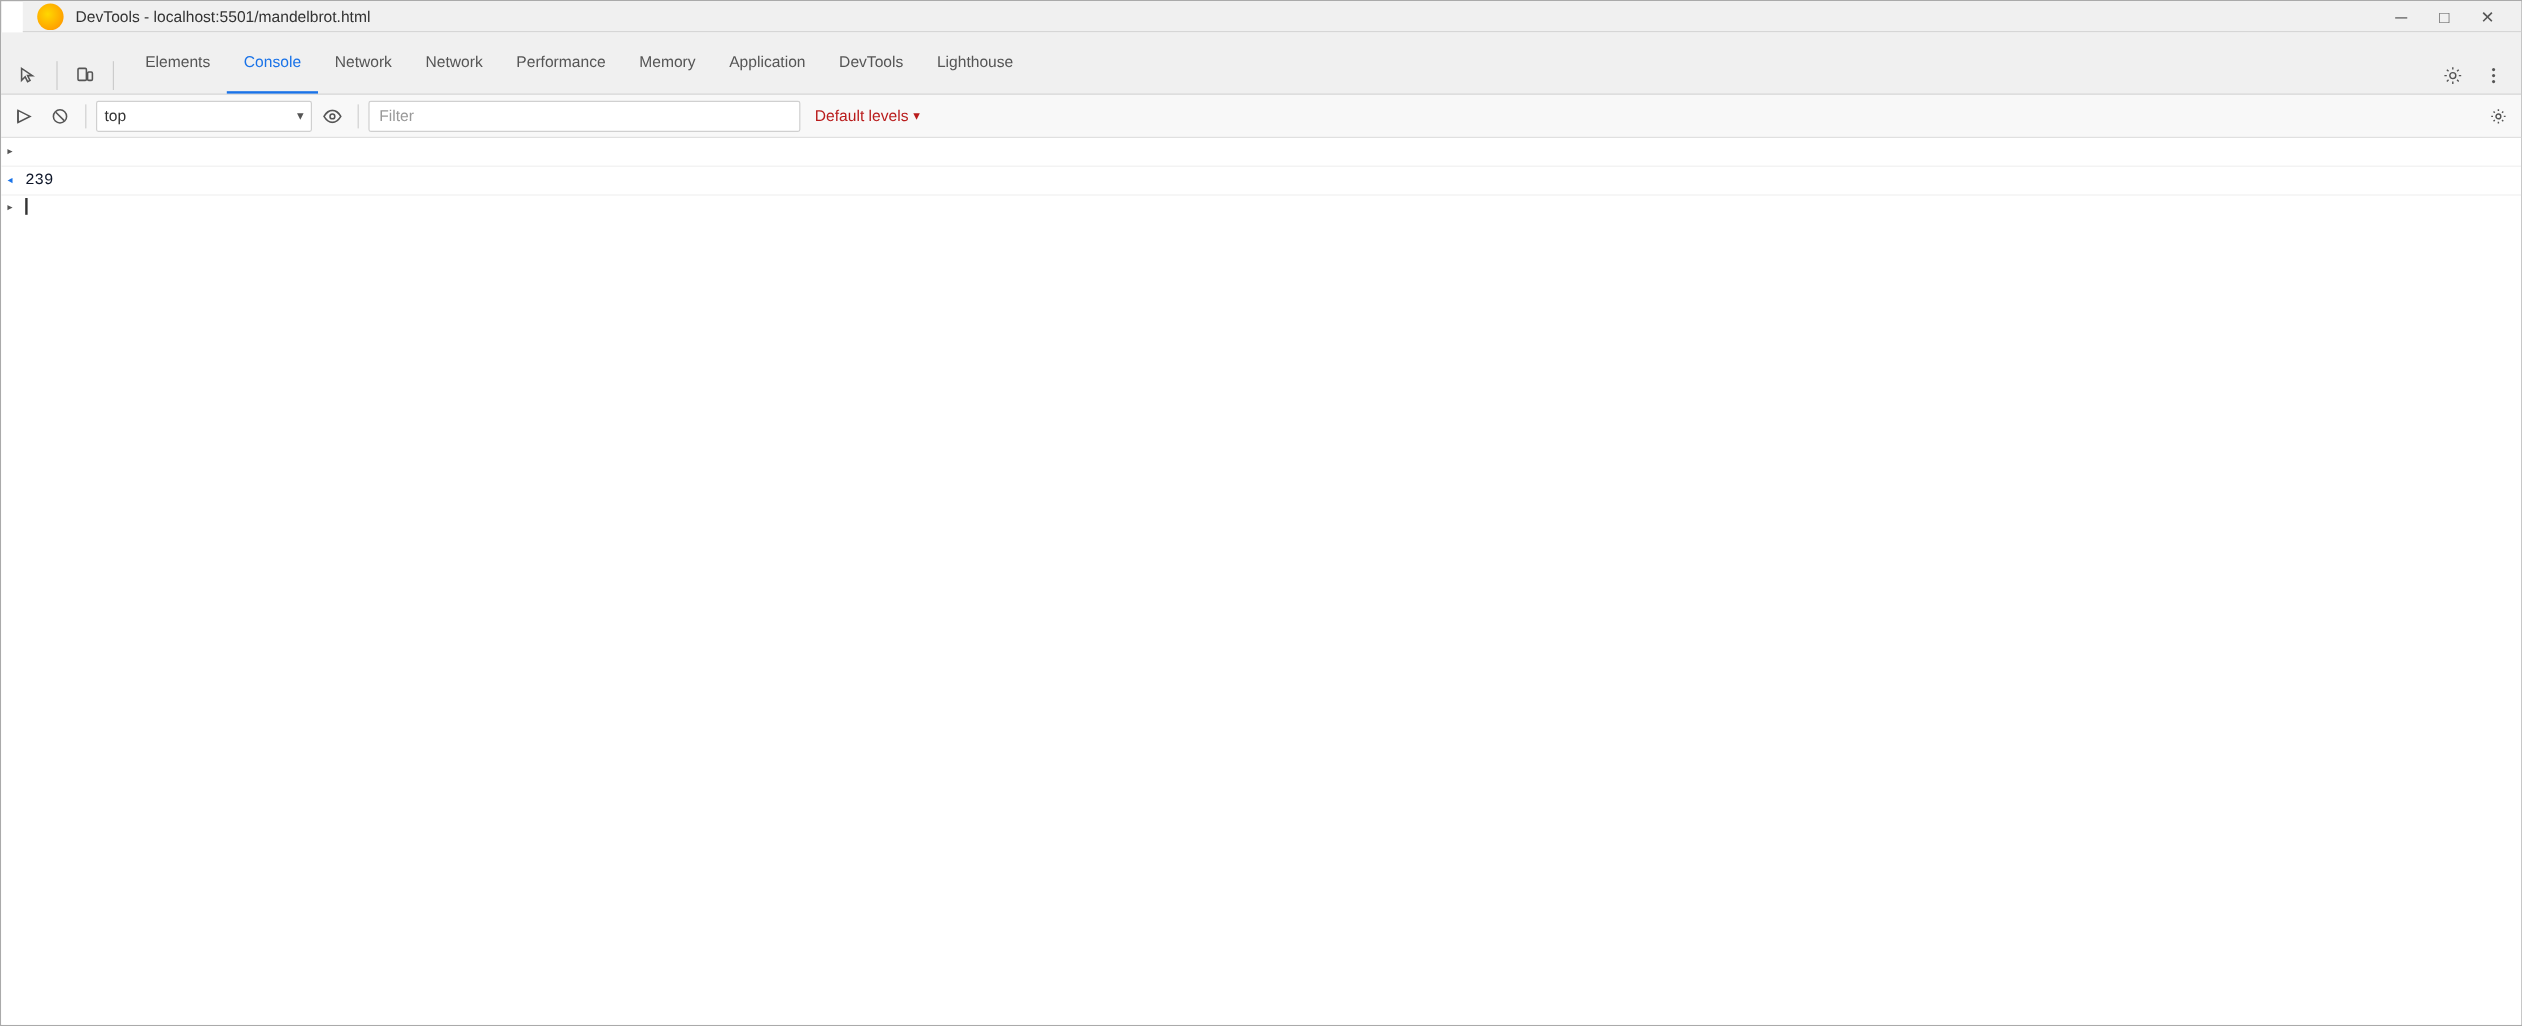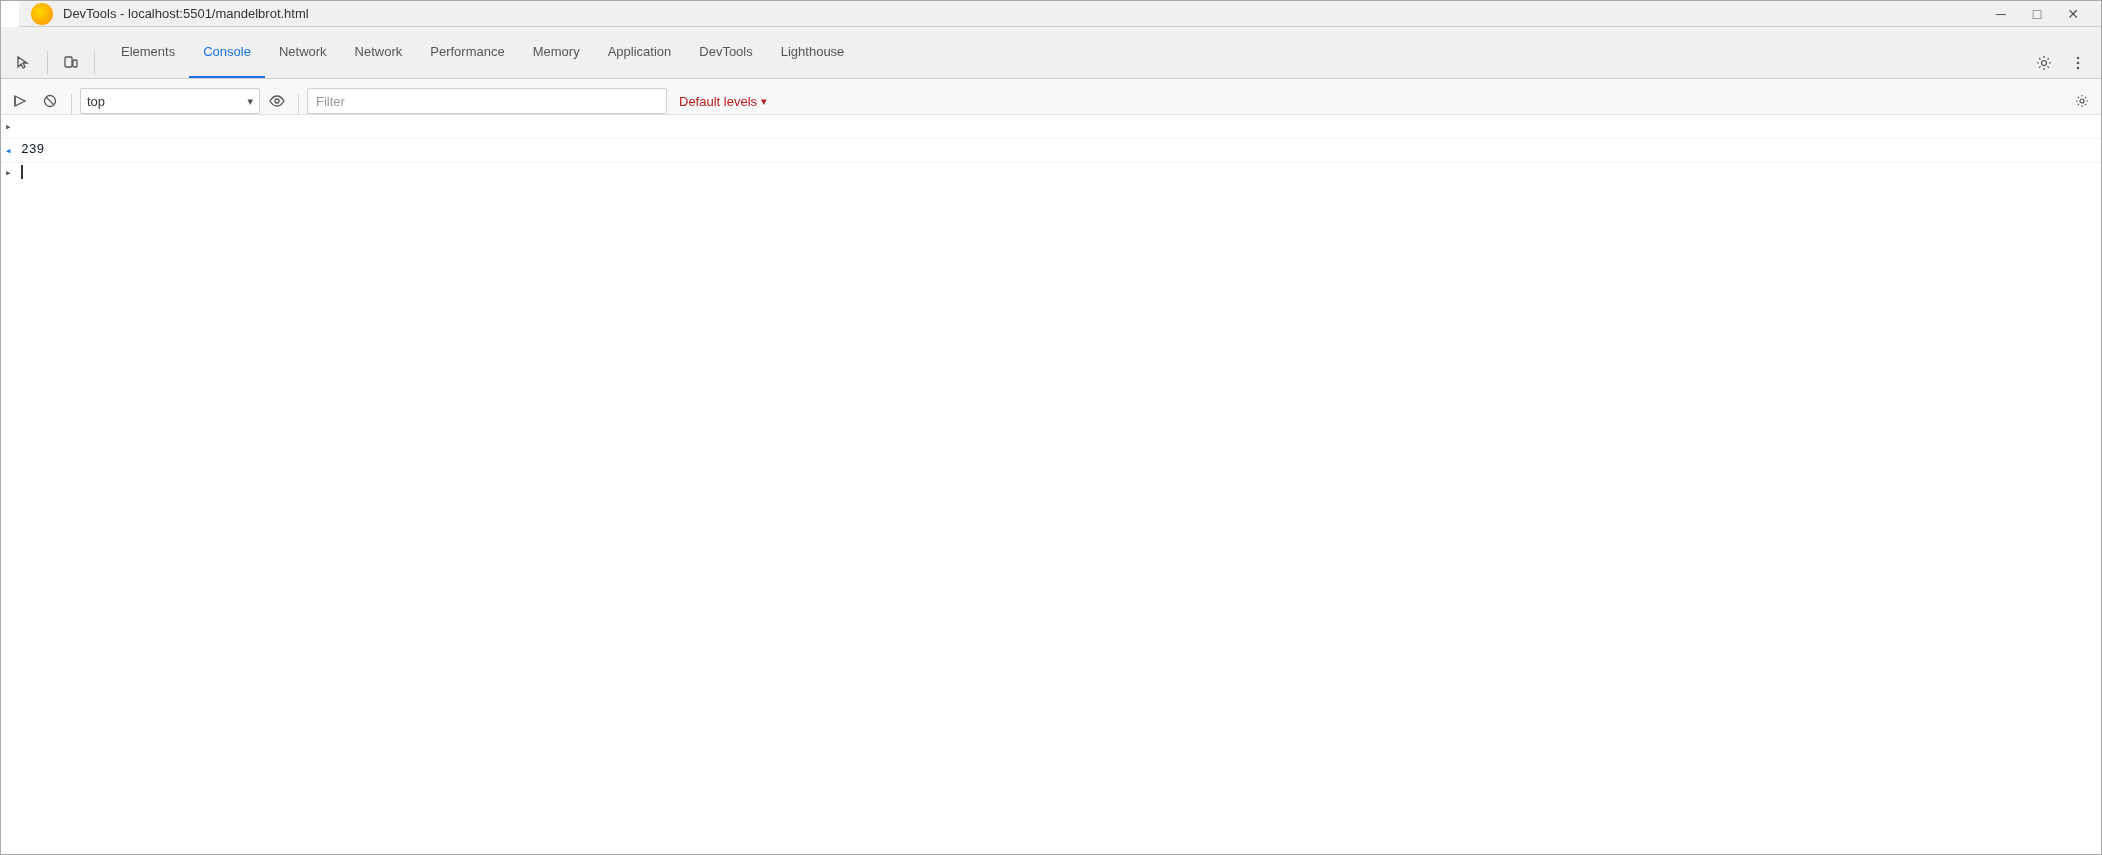--- a/index.html
+++ b/index.html
@@ -134,21 +134,21 @@
 
     .tab-bar-right {
       display: flex;
       align-items: center;
       gap: 4px;
     }
 
     
     .toolbar {
       display: flex;
-      align-items: flex-end;
+      align-items: center;
       background: #f8f8f8;
       height: 36px;
       padding: 0 6px;
       border-bottom: 1px solid #e0e0e0;
       flex-shrink: 0;
       gap: 4px;
     }
 
     .toolbar-btn {
       width: 26px;

